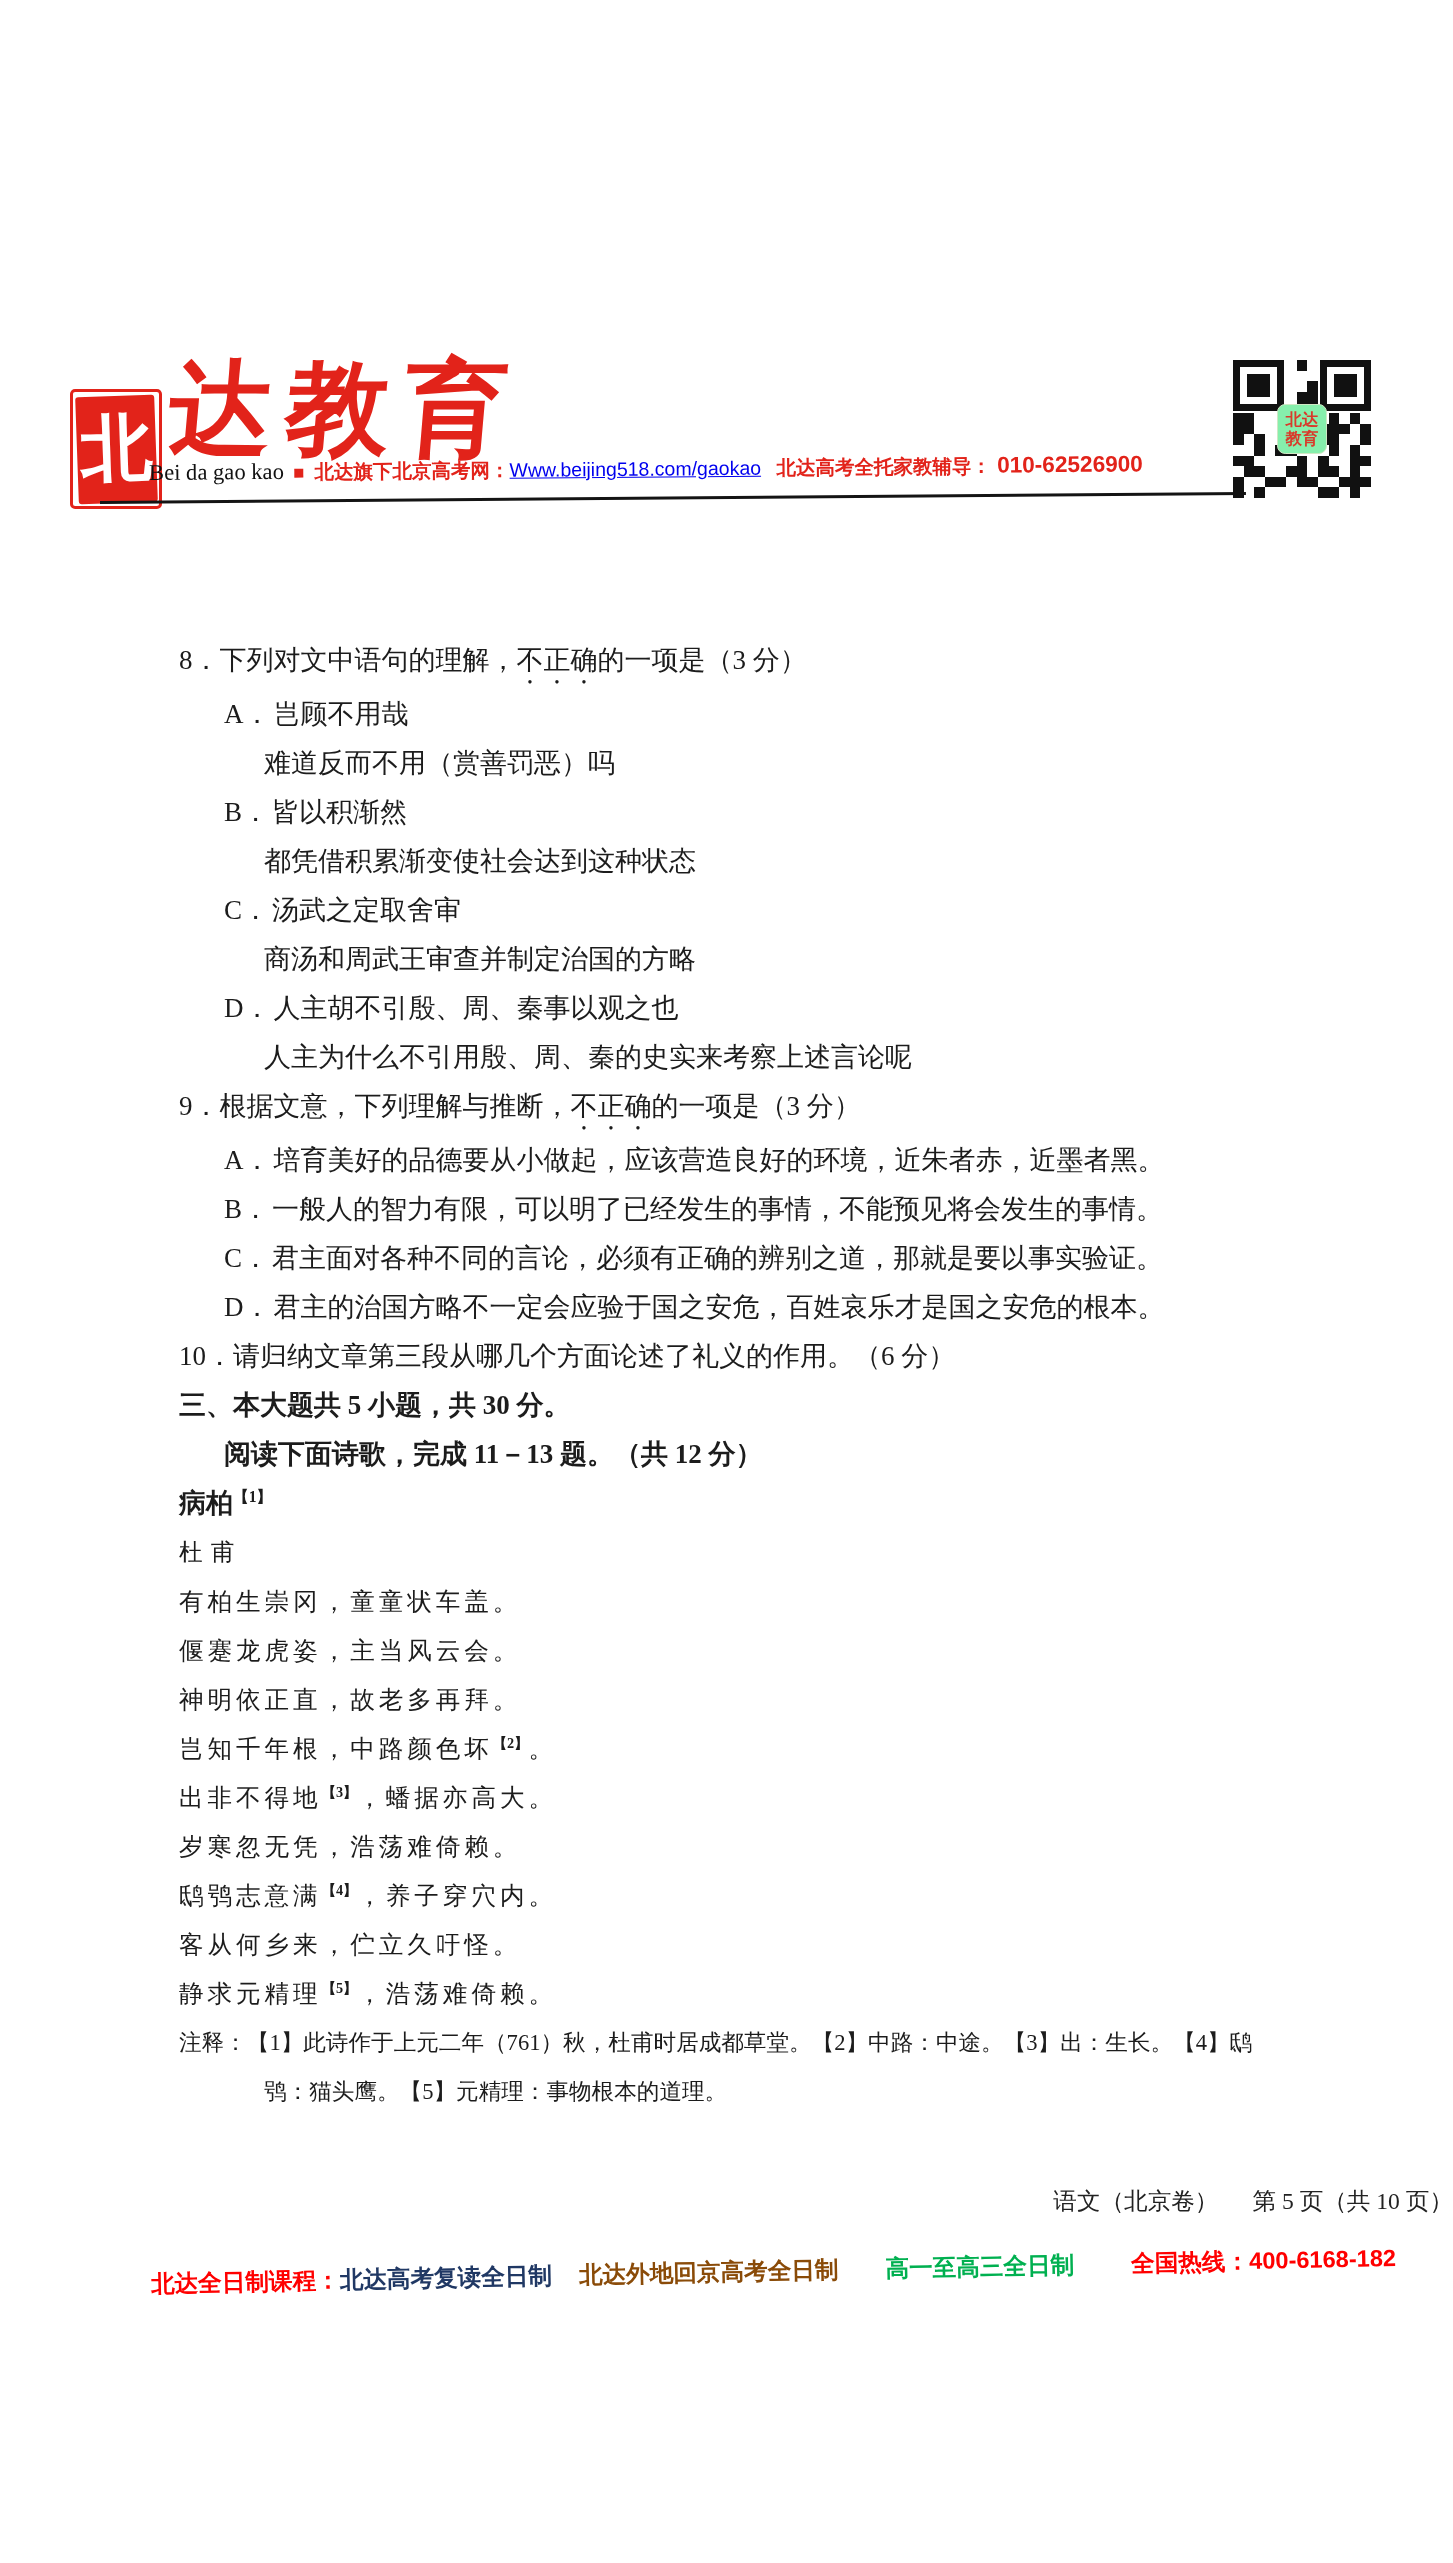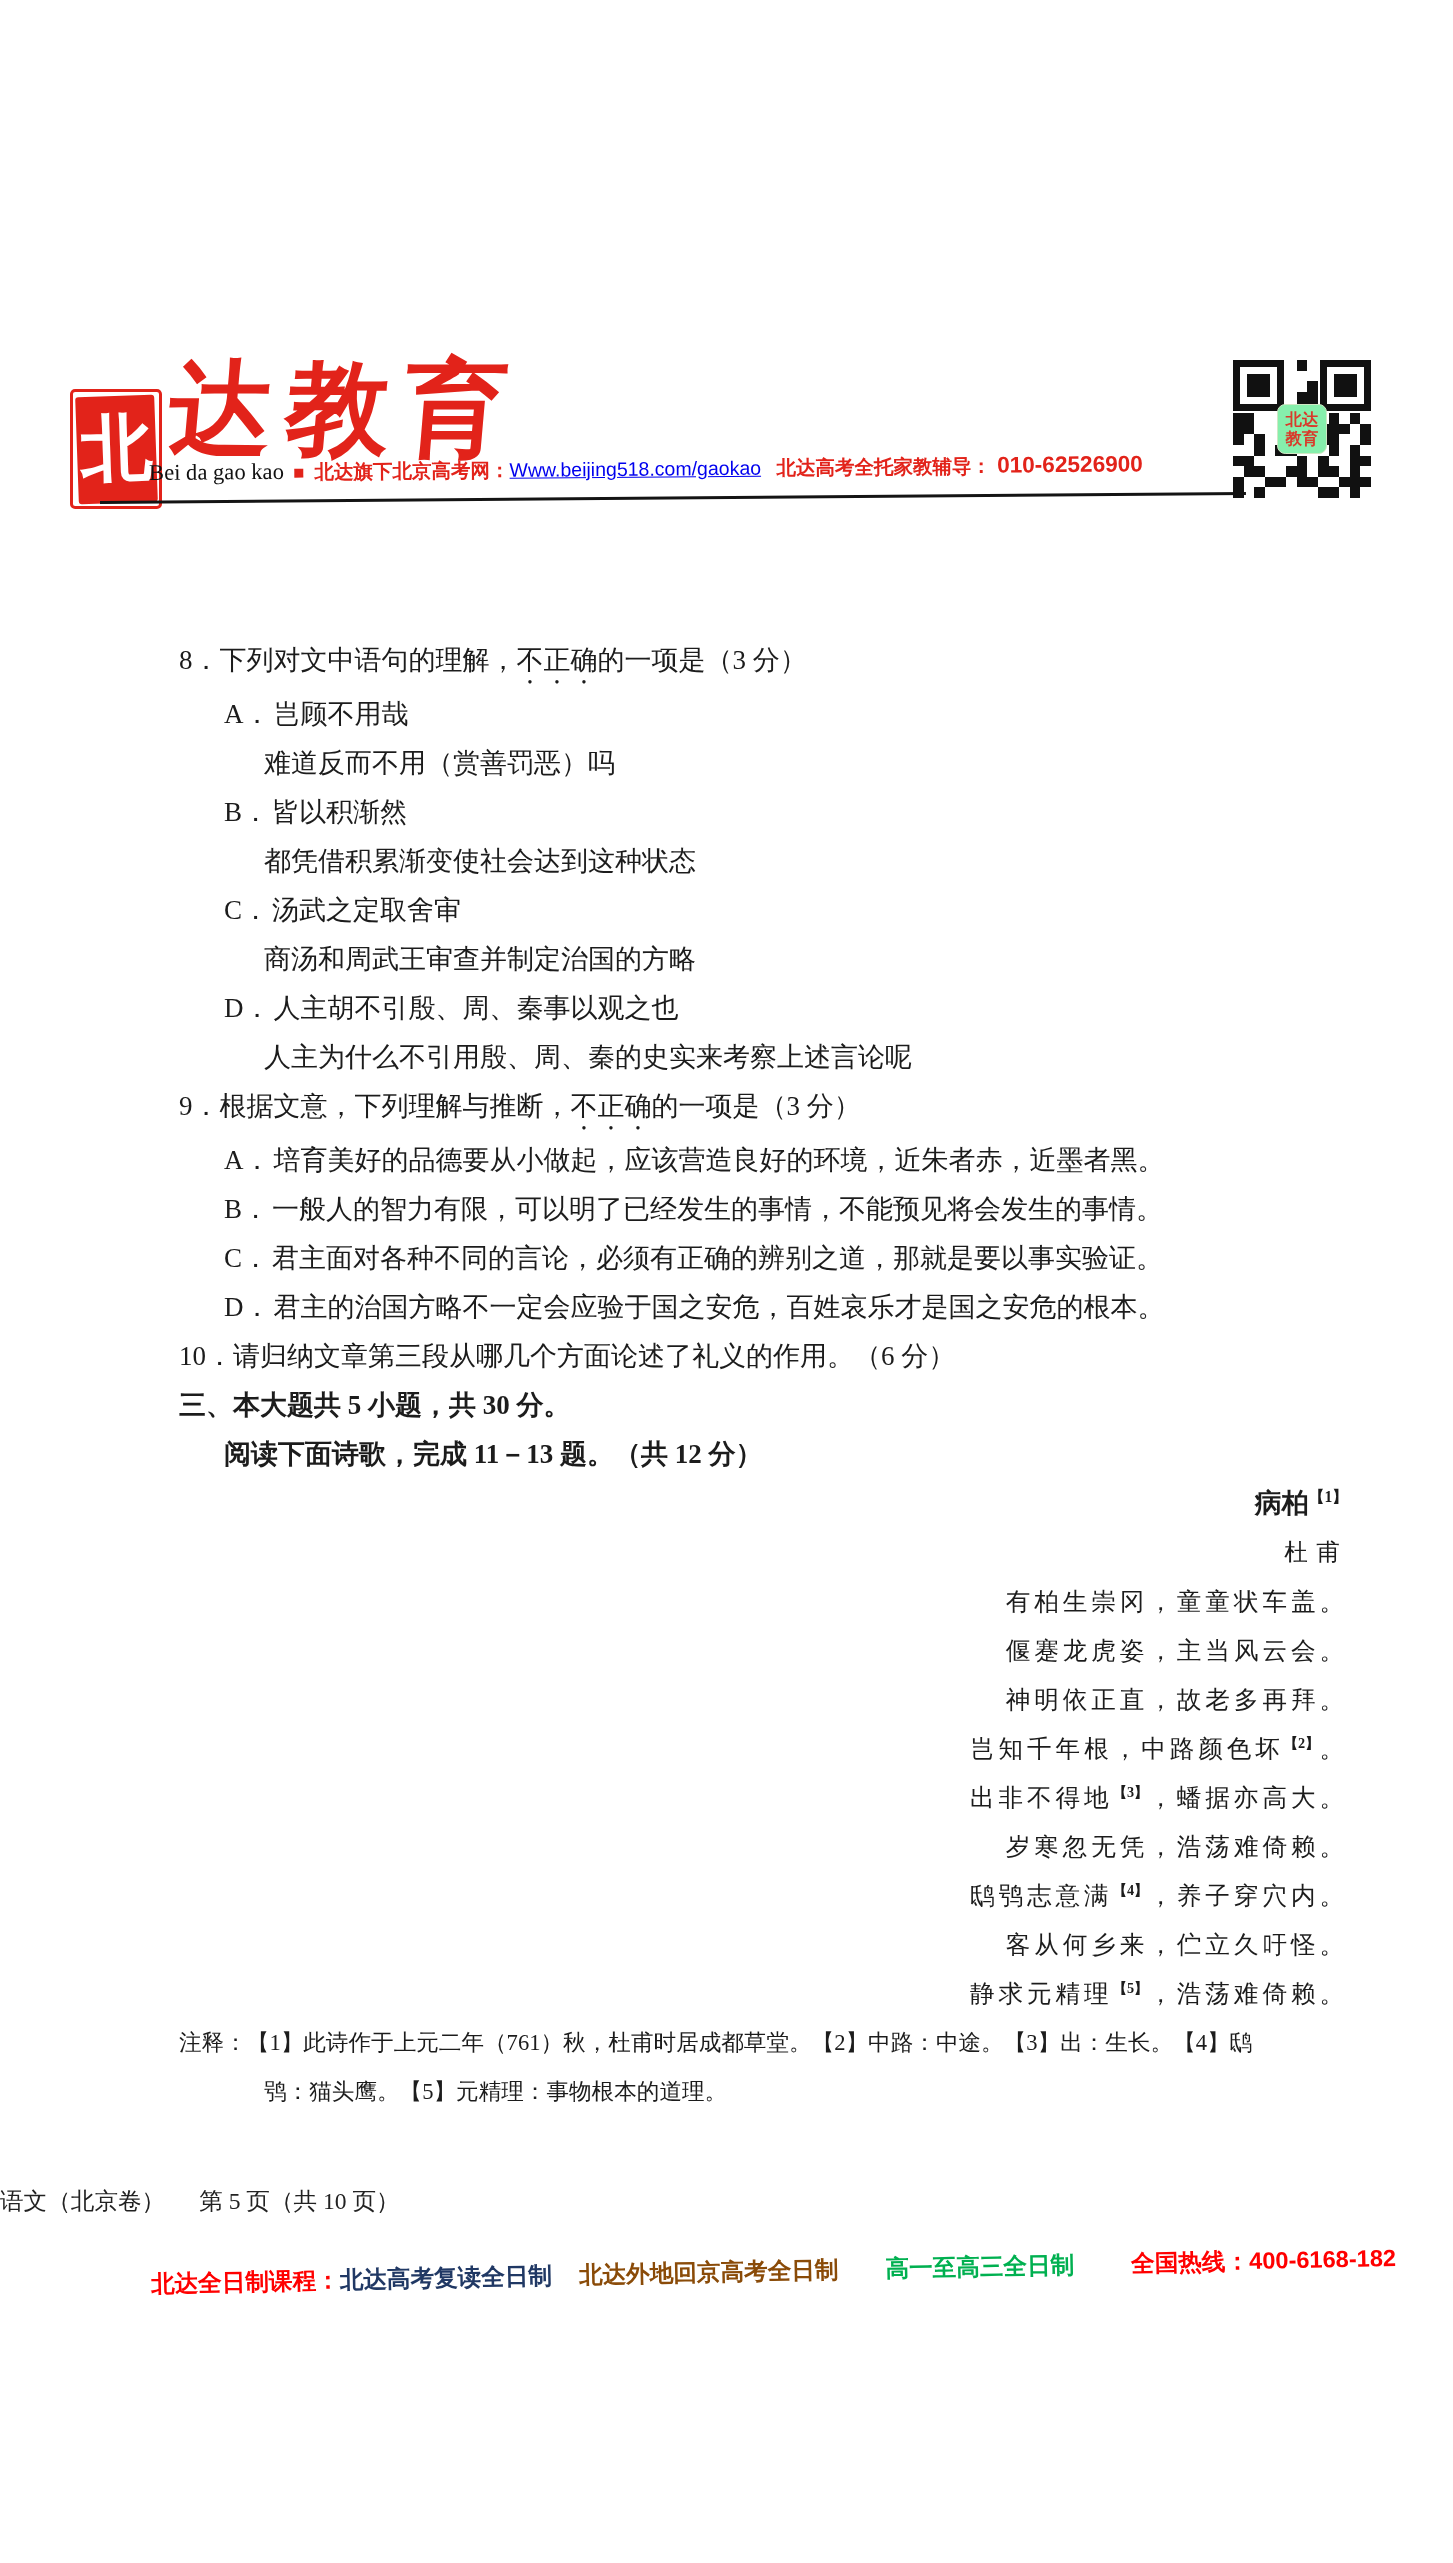--- a/index.html
+++ b/index.html
@@ -43,32 +43,32 @@
         font-family:"Liberation Sans","DejaVu Sans",sans-serif;}
 
   
   .content{position:absolute;left:179px;top:636px;width:1169px;font-size:27px;line-height:49px;}
   .content p{margin:0;}
   .opt{padding-left:45px;}
   .opt-letter{margin-right:3.1px;}
   .gloss{padding-left:85px;}
   .sec{font-weight:bold;margin-top:37px;}
   .instr{font-weight:bold;padding-left:45px;}
-  .ct{text-align:right;}
+  .ct{text-align:left;}
   .title{font-weight:bold;font-size:27px;}
   .author{font-size:23.6px;letter-spacing:0.35em;}
   .poem{font-size:24.6px;letter-spacing:0.16em;}
   .sup{font-size:0.58em;vertical-align:super;font-weight:bold;letter-spacing:0;line-height:0;}
   .note{font-size:22.6px;}
   .note2{padding-left:85px;}
   .emph{-webkit-text-emphasis:filled dot #1c1c1c;-webkit-text-emphasis-position:under right;
         text-emphasis:filled dot #1c1c1c;text-emphasis-position:under right;}
 
   
-  .page-footer{position:absolute;left:0;top:2185px;width:100%;text-align:left;font-size:23.6px;color:#222;}
+  .page-footer{position:absolute;left:0;top:2185px;width:100%;text-align:right;font-size:23.6px;color:#222;}
   .page-footer .gap{display:inline-block;width:34px;}
   .promo{position:absolute;left:151px;top:2268px;white-space:nowrap;
         transform:rotate(-1.2deg);transform-origin:left center;
         font-family:"Liberation Sans","DejaVu Sans",sans-serif;font-weight:bold;font-size:23.6px;}
   .promo .p-label{color:#ff0000;}
   .promo .p-fudu{color:#203864;margin-right:27px;}
   .promo .p-waidi{color:#8a4b08;margin-right:47px;}
   .promo .p-gaoyi{color:#00b050;margin-right:57px;}
   .promo .p-hot{color:#ff0000;}
 </style>

